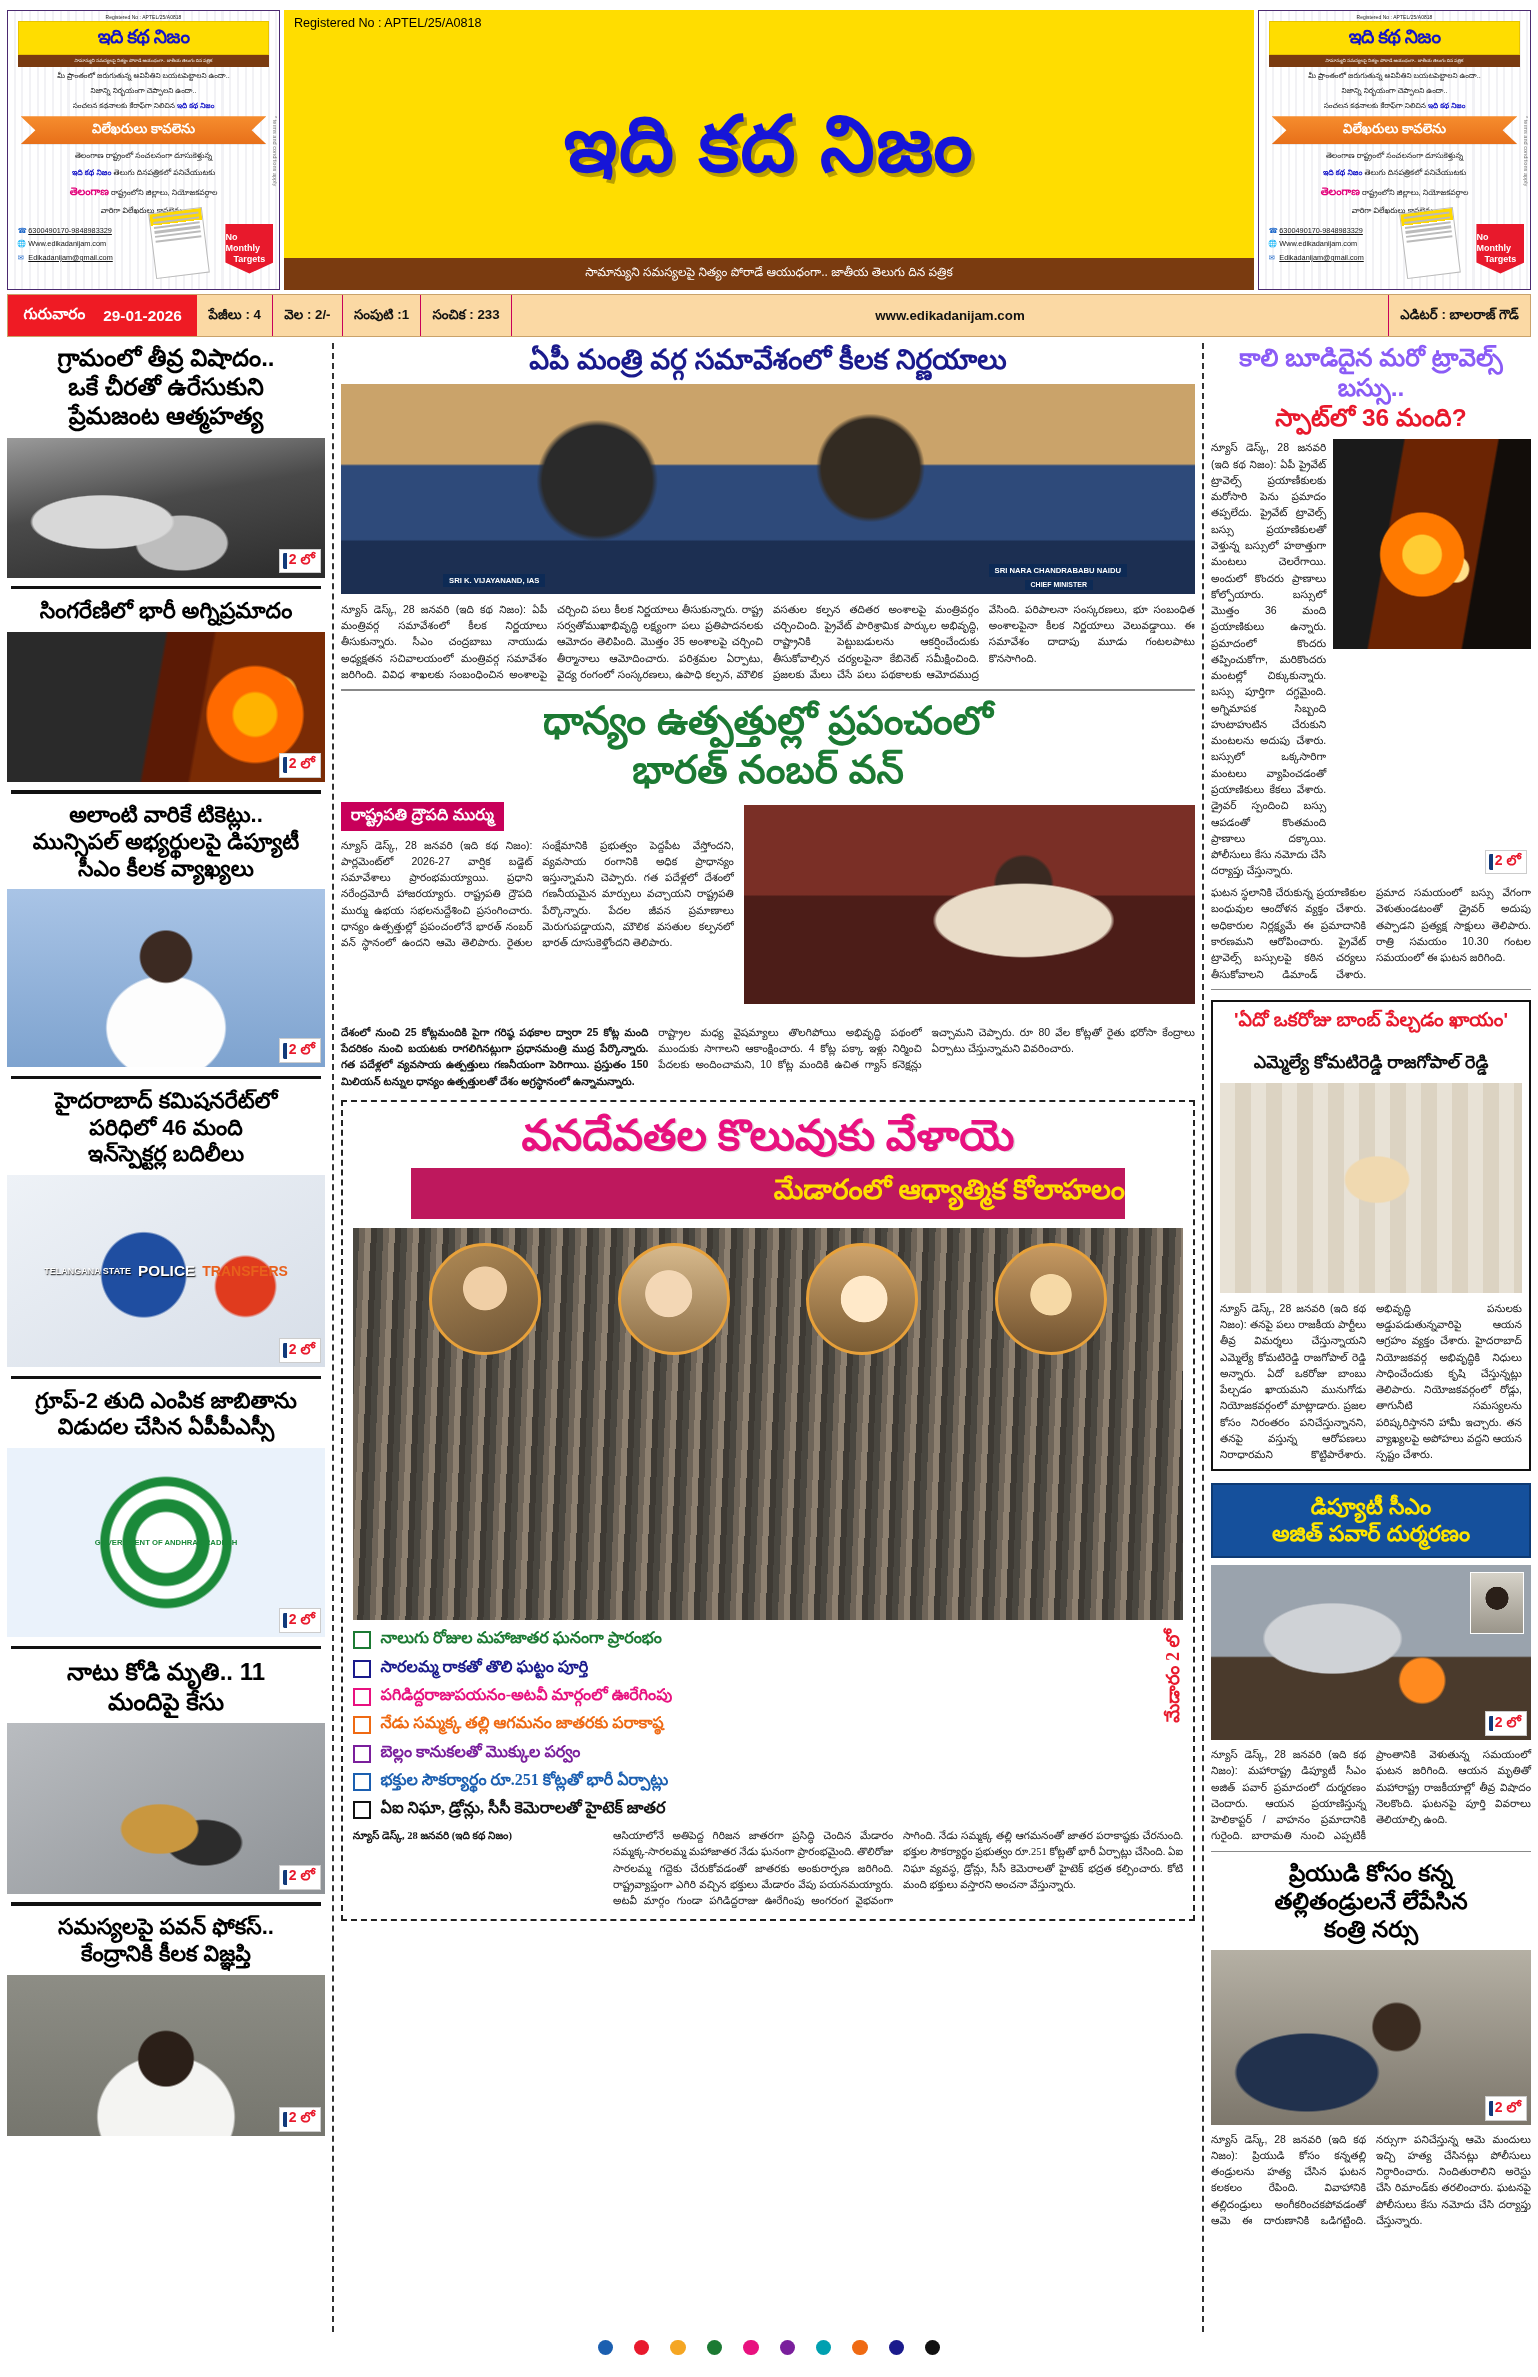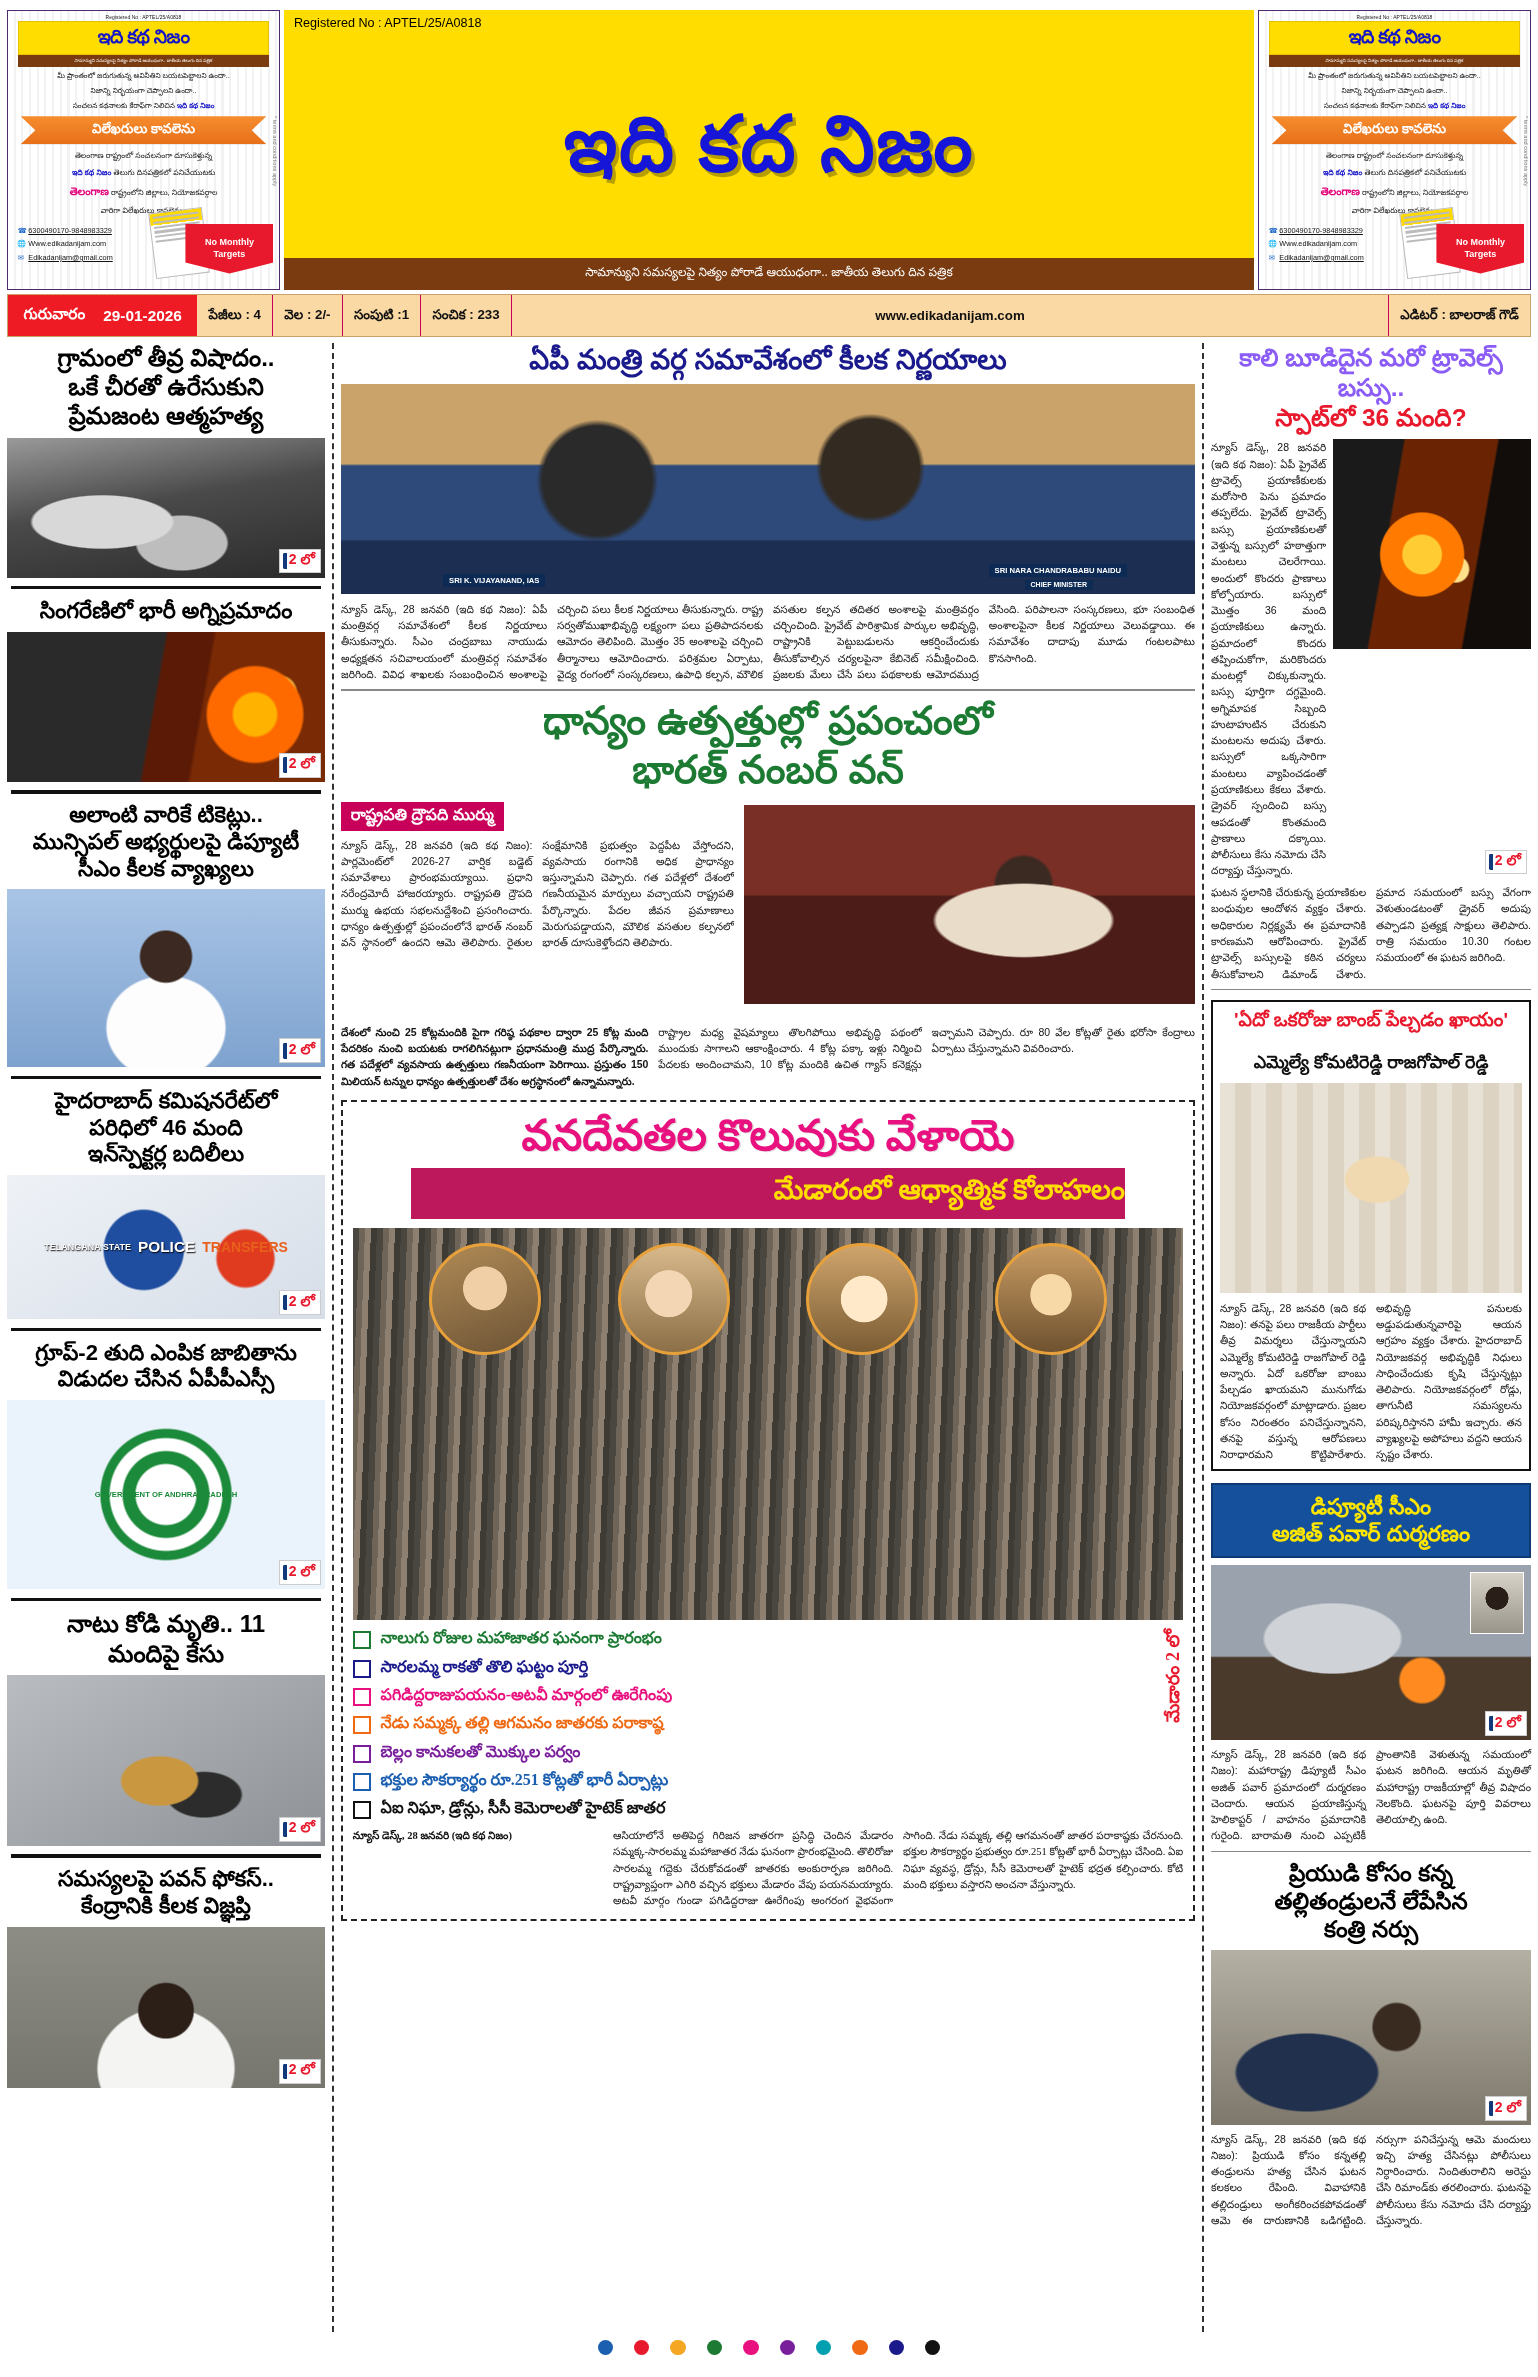--- a/index.html
+++ b/index.html
@@ -32,21 +32,21 @@
     clip-path:polygon(0 0,100% 0,94% 50%,100% 100%,0 100%,6% 50%);
     box-shadow:0 2.8px 4.2px rgba(0,0,0,.35);
   }
   .ad-line2{font-size:7.7px;color:#111;text-align:center;margin:5.6px 2.8px 0;line-height:1.5;}
   .ad-line2 .blu{color:#1414c8;font-weight:bold;}
   .ad-line2 .pnk{color:#e2007a;font-weight:bold;font-size:10.5px;}
   .ad-contact{margin:7px 0 0 4.2px;font-size:7.3px;color:#111;line-height:1.85;}
   .ad-contact .ci{display:inline-block;width:10.5px;color:#1b66c9;}
   .ad-contact u{text-decoration:underline;}
   .no-monthly{
-    position:absolute;right:5.6px;bottom:15.4px;width:88px;height:50px;background:#e8192c;
+    position:absolute;right:5.6px;bottom:15.4px;width:48px;height:50px;background:#e8192c;
     color:#fff;font-size:9px;font-weight:bold;display:flex;flex-direction:column;
     align-items:center;justify-content:center;line-height:1.25;
     clip-path:polygon(0 0,100% 0,100% 78%,50% 100%,0 78%);
   }
   .ad-mini{
     position:absolute;right:73px;bottom:12.6px;width:52px;height:64px;
     background:linear-gradient(180deg,#ffd900 0 18%,#fff 18% 100%);
     border:0.7px solid #bbb;transform:rotate(-7deg);overflow:hidden;
   }
   .ad-mini i{display:block;height:2.1px;background:#bbb;margin:2.8px 2.8px 0;}
@@ -104,21 +104,21 @@
       radial-gradient(ellipse at 55% 75%,#bdbdbd 0 18%,transparent 19%),
       linear-gradient(170deg,#9a9a9a,#4a4a4a 45%,#2b2b2b);}
   .ph-fire{height:150px;background:
       radial-gradient(circle at 78% 55%,#ffb300 0 8%,#ff6a00 9% 18%,transparent 19%),
       radial-gradient(circle at 86% 40%,#ffd24d 0 5%,transparent 6%),
       linear-gradient(100deg,#2a2a2a 0 46%,#5b1a05 47% 60%,#7a2b05 61% 100%);}
   .ph-cm{height:178px;background:
       radial-gradient(circle at 50% 38%,#3c2a22 0 13%,transparent 14%),
       radial-gradient(ellipse at 50% 78%,#fdfdfd 0 26%,transparent 27%),
       linear-gradient(180deg,#a9c4e6,#7ea3cf);}
-  .ph-badge{height:144px;background:
+  .ph-badge{height:192px;background:
       radial-gradient(circle at 43% 52%,#1f4ea1 0 20%,transparent 21%),
       radial-gradient(circle at 75% 58%,#e03b1e 0 11%,transparent 12%),
       linear-gradient(150deg,#eef2f7,#d7dee8);}
   .ph-emblem{height:189px;background:
       radial-gradient(circle at 50% 50%,#ffffff 0 16%,#1b8a3a 17% 23%,#ffffff 24% 30%,#1b8a3a 31% 35%,#eaf2fb 36%),
       linear-gradient(180deg,#6d96c9,#4e79b3);}
   .ph-chicken{height:171px;background:
       radial-gradient(ellipse at 48% 62%,#c9973f 0 16%,transparent 17%),
       radial-gradient(ellipse at 62% 70%,#2c2c2c 0 13%,transparent 14%),
       linear-gradient(150deg,#b9bcc0,#8e9296);}

